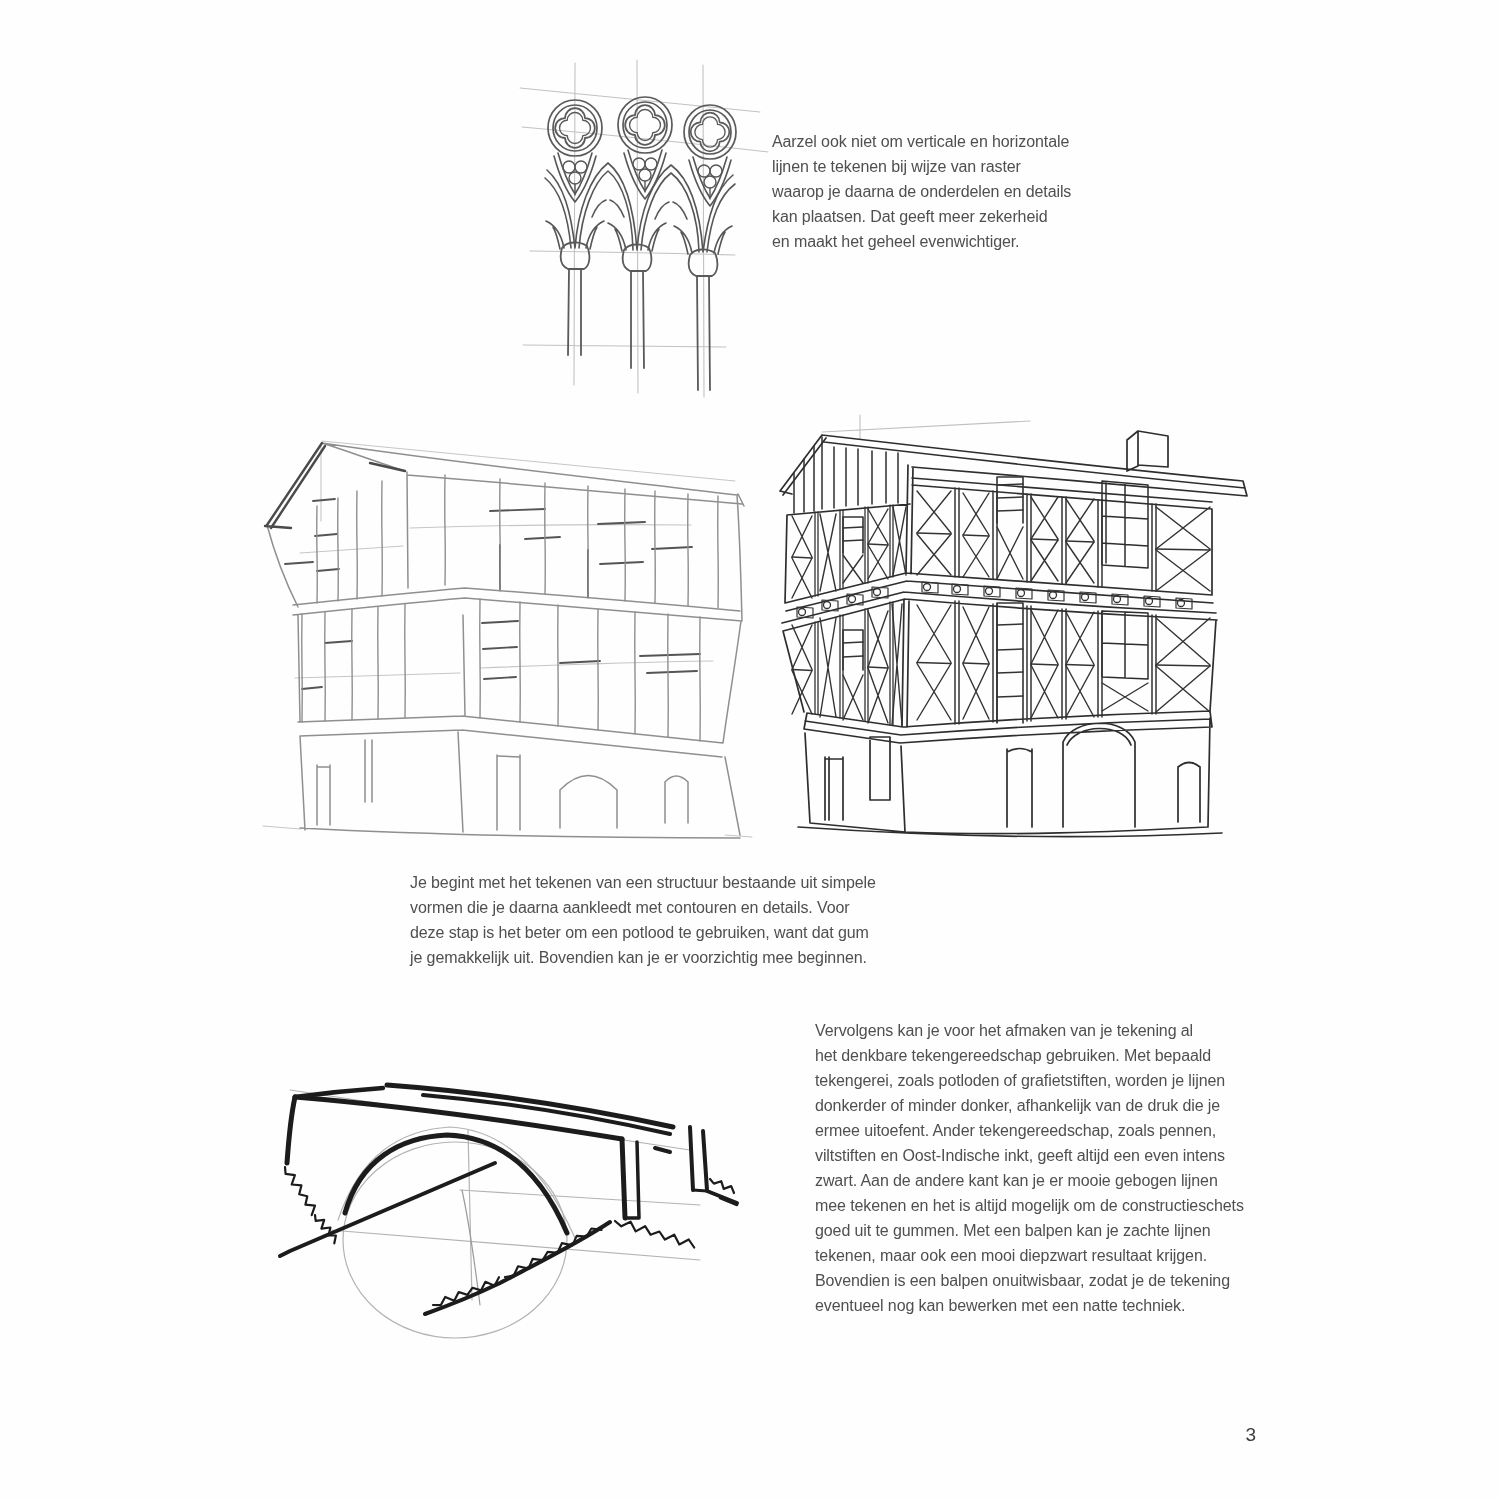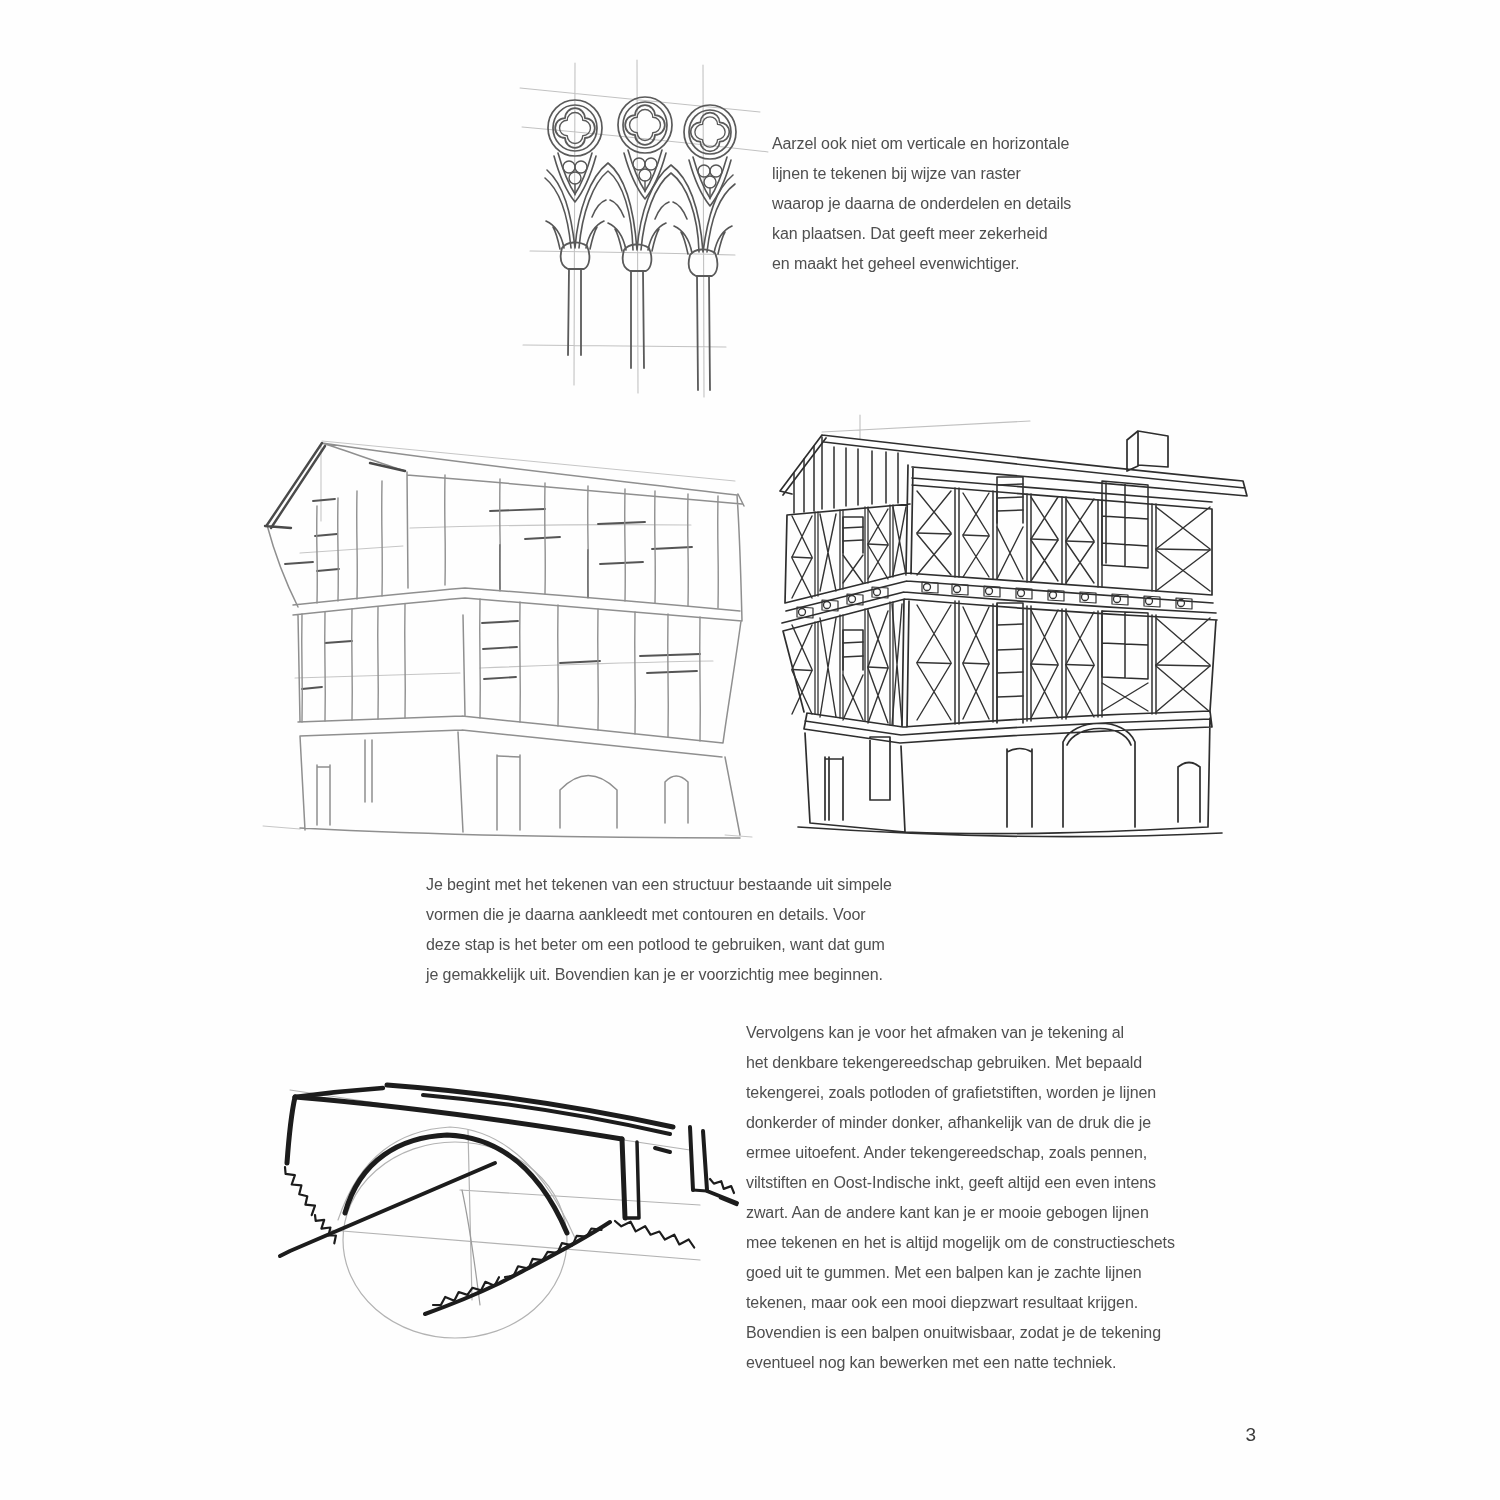--- a/index.html
+++ b/index.html
@@ -1,18 +1,18 @@
 <!DOCTYPE html>
 <html><head>
 <meta charset="utf-8">
 <style>
   html,body{margin:0;padding:0;background:#e8e8e8;}
   #page{position:relative;width:1500px;height:1500px;background:#fefefe;overflow:hidden;
         font-family:"Liberation Sans",sans-serif;}
-  .para{position:absolute;color:#4f4f4f;font-size:16px;line-height:30px;
+  .para{position:absolute;color:#4f4f4f;font-size:16px;line-height:25px;
         letter-spacing:-0.1px;white-space:pre-line;}
   .pageno{position:absolute;color:#3c3c3c;font-size:19px;}
   .sketch{position:absolute;}
   svg{display:block;overflow:visible;}
   path,ellipse,circle,line{fill:none;stroke-linecap:round;stroke-linejoin:round;}
 </style>
 </head>
 <body>
 
 <div id="page">
@@ -302,21 +302,21 @@
           <circle cx="47" cy="190" r="3.5"></circle>
           <path d="M42,185 L58,186 L58,196 L42,195 Z" stroke-width="1.2"></path>
           <circle cx="72" cy="184" r="3.5"></circle>
           <path d="M67,179 L83,180 L83,190 L67,189 Z" stroke-width="1.2"></path>
           <circle cx="97" cy="177" r="3.5"></circle>
           <path d="M92,172 L108,173 L108,183 L92,182 Z" stroke-width="1.2"></path>
         </g>
     </svg>
   </div>
 
-  <div class="para" style="left:426px;top:870px;width:500px">Je begint met het tekenen van een structuur bestaande uit simpele
+  <div class="para" style="left:410px;top:870px;width:500px">Je begint met het tekenen van een structuur bestaande uit simpele
 vormen die je daarna aankleedt met contouren en details. Voor
 deze stap is het beter om een potlood te gebruiken, want dat gum
 je gemakkelijk uit. Bovendien kan je er voorzichtig mee beginnen.</div>
 
   <div class="sketch" style="left:265px;top:1055px">
     <svg id="svg-bridge" width="490" height="290" viewBox="0 0 490 290">
       <g stroke="#b3b3b3" stroke-width="1.2">
         <ellipse cx="190" cy="185" rx="112" ry="98"></ellipse>
         <path d="M203,75 L207,245 M195,135 L435,150 M25,35 L425,95 M65,175 L435,205"></path>
         <path d="M73,165 C95,100 135,75 185,72 C240,75 280,115 310,183"></path>
@@ -341,21 +341,21 @@
           <path d="M20,112 L20.6,118.9 L29.9,120.1 L26.7,129.5 L36.4,130.4 L34.2,139.2 L42.3,141.2 L40.4,149.7 L50.0,150.7 L46.7,160.1"></path>
           <path d="M50,160 L50.7,165.8 L59.2,164.9 L56.4,173.7 L65.4,172.5 L63.5,180.5 L70.9,180.5 L69.3,188.3"></path>
           <path d="M168,250 L175.7,250.2 L180.2,241.9 L189.3,245.8 L193.7,237.0 L202.4,239.9 L207.4,232.8 L216.0,235.4 L220.4,226.8 L229.5,230.7 L234.0,222.2"></path>
           <path d="M240,222 L248.6,220.7 L253.1,211.3 L263.5,213.6 L267.7,203.8 L277.7,205.1 L282.7,196.8 L292.6,197.8 L296.9,188.2 L307.4,190.4 L311.7,180.9 L321.5,181.7 L326.4,173.5 L336.5,174.9"></path>
           <path d="M350,166 L356.3,171.3 L365.6,166.7 L370.7,176.4 L380.1,171.2 L385.5,179.7 L394.4,176.5 L399.9,184.6 L409.3,179.7 L414.3,189.4 L423.7,184.5 L429.2,192.5"></path>
           <path d="M445,124 L448.9,128.6 L456.2,126.2 L458.7,133.9 L466.2,131.1 L469.0,138.0"></path>
         </g>
     </svg>
   </div>
 
-  <div class="para" style="left:746px;top:1018px;width:470px">Vervolgens kan je voor het afmaken van je tekening al
+  <div class="para" style="left:815px;top:1018px;width:470px">Vervolgens kan je voor het afmaken van je tekening al
 het denkbare tekengereedschap gebruiken. Met bepaald
 tekengerei, zoals potloden of grafietstiften, worden je lijnen
 donkerder of minder donker, afhankelijk van de druk die je
 ermee uitoefent. Ander tekengereedschap, zoals pennen,
 viltstiften en Oost-Indische inkt, geeft altijd een even intens
 zwart. Aan de andere kant kan je er mooie gebogen lijnen
 mee tekenen en het is altijd mogelijk om de constructieschets
 goed uit te gummen. Met een balpen kan je zachte lijnen
 tekenen, maar ook een mooi diepzwart resultaat krijgen.
 Bovendien is een balpen onuitwisbaar, zodat je de tekening

